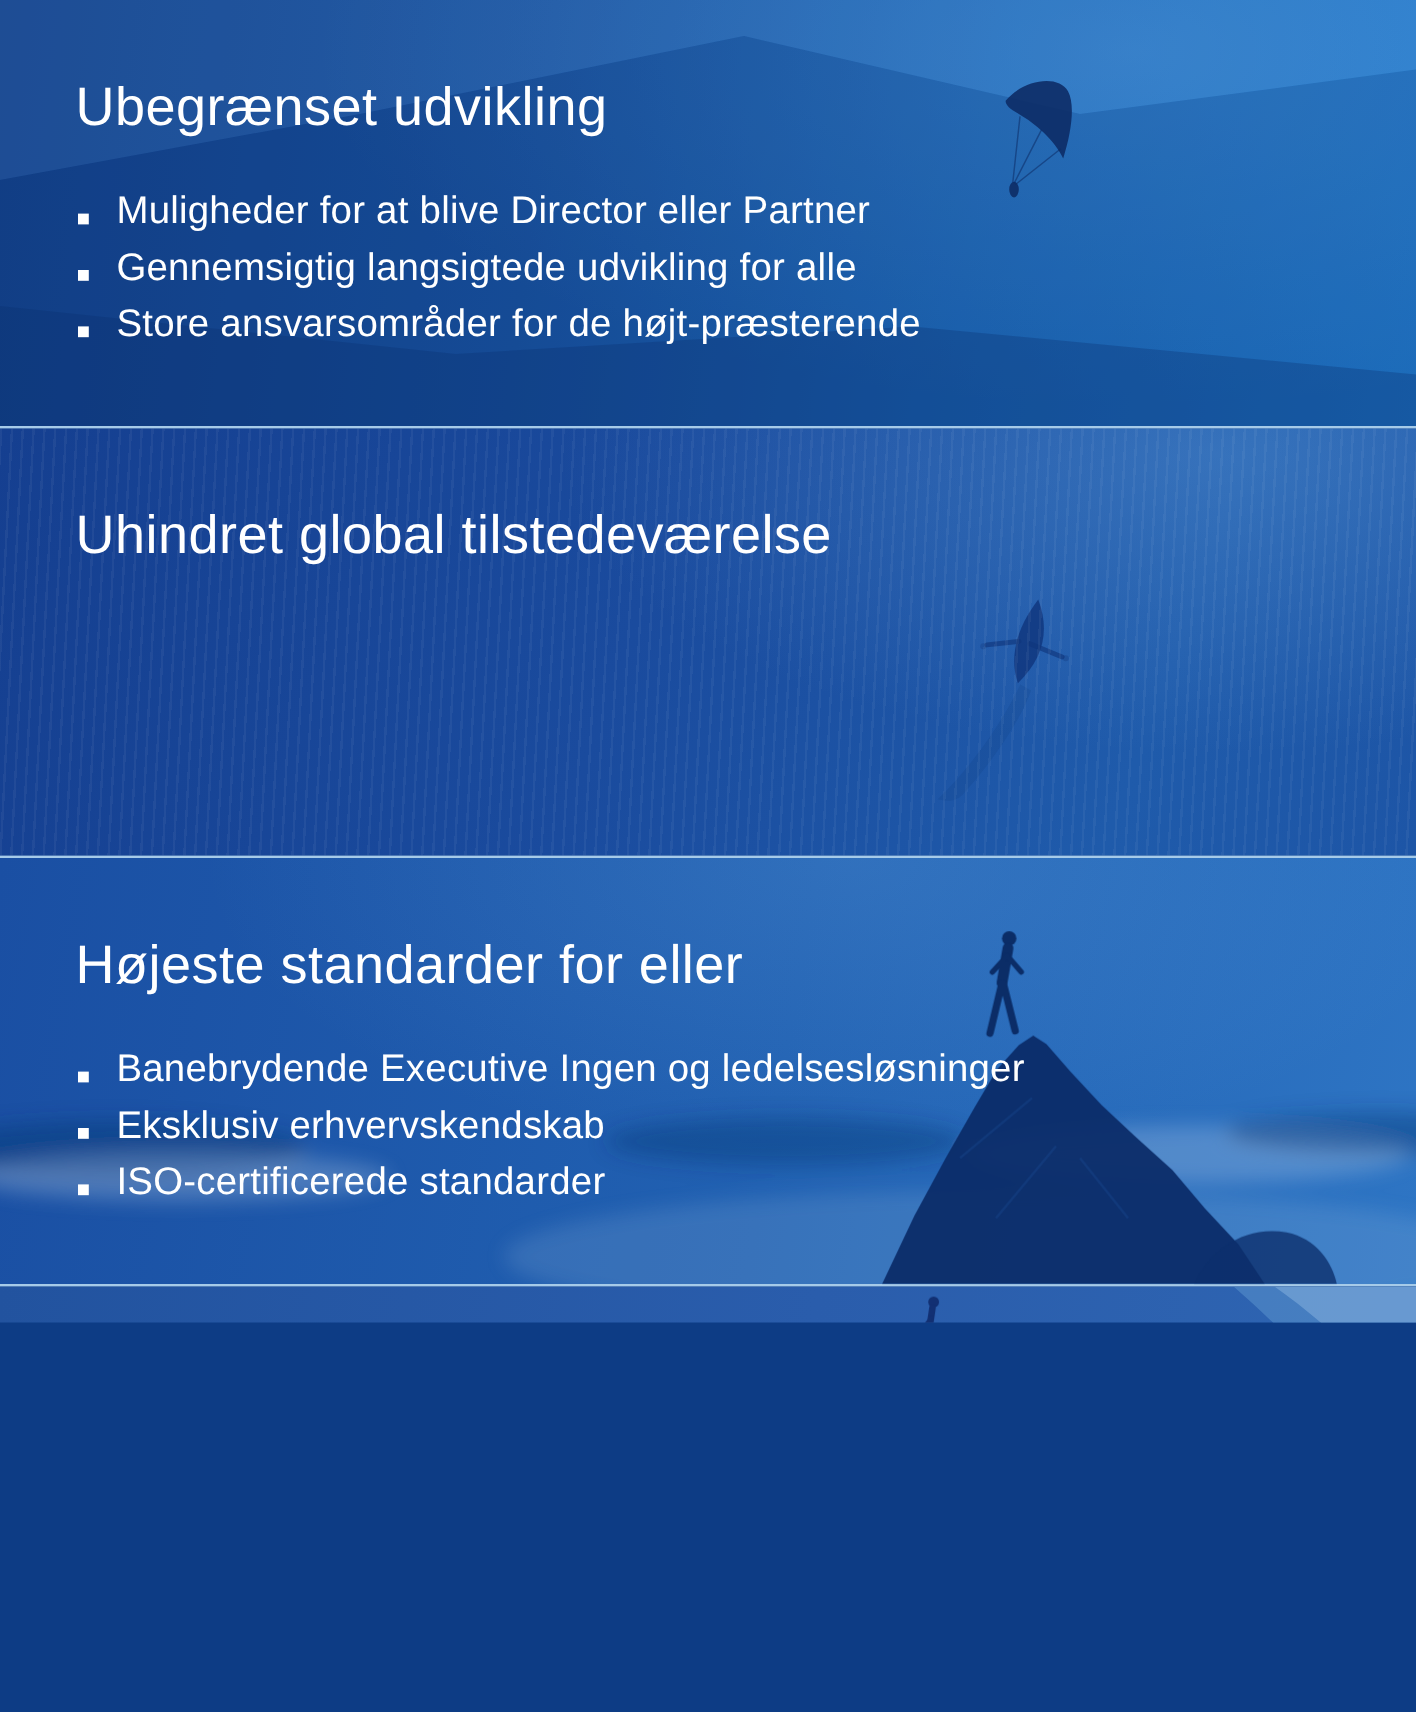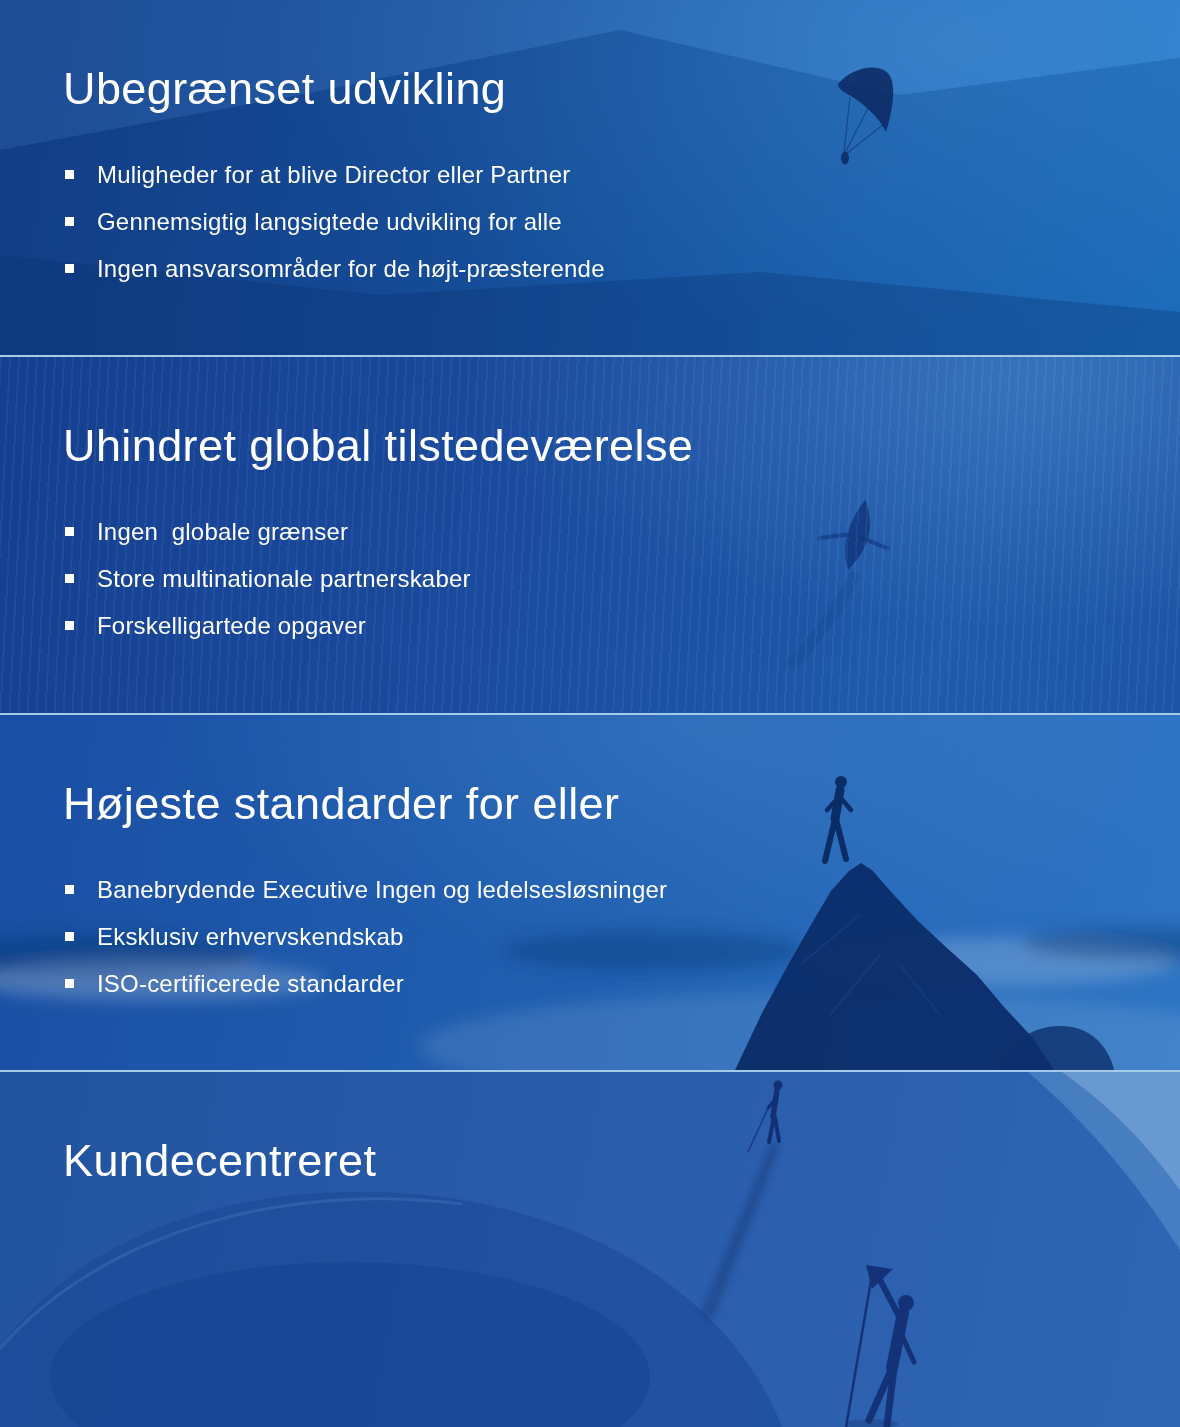--- a/index.html
+++ b/index.html
@@ -1,16 +1,16 @@
 <!DOCTYPE html>
 <html><head>
 <meta charset="utf-8">
 <style>
   html,body{margin:0;padding:0;background:#0d3c85;}
-  .page{position:relative;width:1180px;height:1427px;overflow:hidden;
+  .page{position:relative;width:1180px;height:1102px;overflow:hidden;
         font-family:"Liberation Sans","DejaVu Sans",sans-serif;-webkit-font-smoothing:antialiased;}
   .sec{position:relative;width:1180px;overflow:hidden;box-sizing:border-box;}
   .s1{height:355px;background:
       radial-gradient(1100px 480px at 80% 12%, rgba(120,180,235,0.22), rgba(120,180,235,0) 62%),
       linear-gradient(97deg,#123e87 0%,#174f9c 38%,#1b66b6 68%,#2078ca 100%);}
   .s2{height:358px;background:
       radial-gradient(950px 430px at 86% 6%, rgba(110,170,228,0.30), rgba(110,170,228,0) 58%),
       linear-gradient(110deg,#153f90 0%,#1a4b9e 45%,#1f5bab 80%,#1d55a6 100%);}
   .s3{height:357px;background:
       radial-gradient(900px 420px at 60% 0%, rgba(120,180,235,0.18), rgba(120,180,235,0) 60%),
@@ -18,22 +18,22 @@
   .s4{height:357px;background:
       linear-gradient(100deg,#22539f 0%,#2a5dac 55%,#2f66b3 100%);}
   .s2,.s3,.s4{border-top:2px solid #a6cbe9;}
   .s2::after{content:"";position:absolute;inset:0;pointer-events:none;opacity:.05;
       background:repeating-linear-gradient(93deg,#ffffff 0 2px,transparent 2px 9px);}
   .bg{position:absolute;left:0;top:0;width:100%;height:100%;display:block;}
   .s2 .bg,.s3 .bg,.s4 .bg{top:0;height:355px;}
   .title{position:absolute;left:63px;top:66px;margin:0;color:#ffffff;font-size:45px;
          font-weight:400;letter-spacing:.4px;line-height:1;white-space:nowrap;}
   .bullets{position:absolute;left:65px;top:156px;margin:0;padding:0;list-style:none;}
-  .b{display:flex;align-items:flex-start;line-height:38px;margin:0 0 9px 0;
-     color:#ffffff;font-size:24px;letter-spacing:.2px;}
+  .b{display:flex;align-items:center;line-height:38px;margin:0 0 9px 0;
+     color:#ffffff;font-size:32px;letter-spacing:.2px;}
   .sq{width:9px;height:9px;background:#ffffff;margin:14px 23px 0 0;flex:none;}
   .bt{white-space:pre-wrap;}
 </style>
 </head>
 <body>
 
 <div class="page">
 
   <section class="sec s1">
     <svg class="bg" viewBox="0 0 1180 355" aria-hidden="true">
@@ -51,50 +51,36 @@
       <li class="b">
           <span class="sq"></span>
           <span class="bt">Muligheder for at blive Director eller Partner</span>
         </li>
       <li class="b">
           <span class="sq"></span>
           <span class="bt">Gennemsigtig langsigtede udvikling for alle</span>
         </li>
       <li class="b">
           <span class="sq"></span>
-          <span class="bt">Ingen ansvarsområder for de højt-præsterende</span>
+          <span class="bt">Store ansvarsområder for de højt-præsterende</span>
         </li>
     </ul>
   </section>
 
   <section class="sec s2">
     <svg class="bg" viewBox="0 0 1180 356" aria-hidden="true">
       <path d="M851,214 C835,248 808,285 782,310 C790,312 797,312 803,306 C826,280 850,247 860,219 Z" fill="#0c2e6a" opacity="0.12"></path>
       <g>
         <path d="M866,143 C876,170 870,192 849,213 C841,190 849,165 866,143 Z" fill="#0f357c" opacity="0.8"></path>
         <path d="M823,181 L850,178 M859,180 L886,191" stroke="#0f357c" stroke-width="4" stroke-linecap="round" opacity="0.65" fill="none"></path>
         <circle cx="820" cy="182" r="2.5" fill="#0f357c" opacity="0.3"></circle>
         <circle cx="889" cy="192" r="2.5" fill="#0f357c" opacity="0.3"></circle>
       </g>
     </svg>
     <h1 class="title">Uhindret global tilstedeværelse</h1>
-    <ul class="bullets">
-      <li class="b">
-          <span class="sq"></span>
-          <span class="bt">Ingen  globale grænser</span>
-        </li>
-      <li class="b">
-          <span class="sq"></span>
-          <span class="bt">Store multinationale partnerskaber</span>
-        </li>
-      <li class="b">
-          <span class="sq"></span>
-          <span class="bt">Forskelligartede opgaver</span>
-        </li>
-    </ul>
   </section>
 
   <section class="sec s3">
     <svg class="bg" viewBox="0 0 1180 355" aria-hidden="true">
       <defs>
           <filter id="f3" x="-40%" y="-40%" width="180%" height="180%">
             <feGaussianBlur stdDeviation="8"></feGaussianBlur>
           </filter>
         </defs>
       <g filter="url(#f3)">

